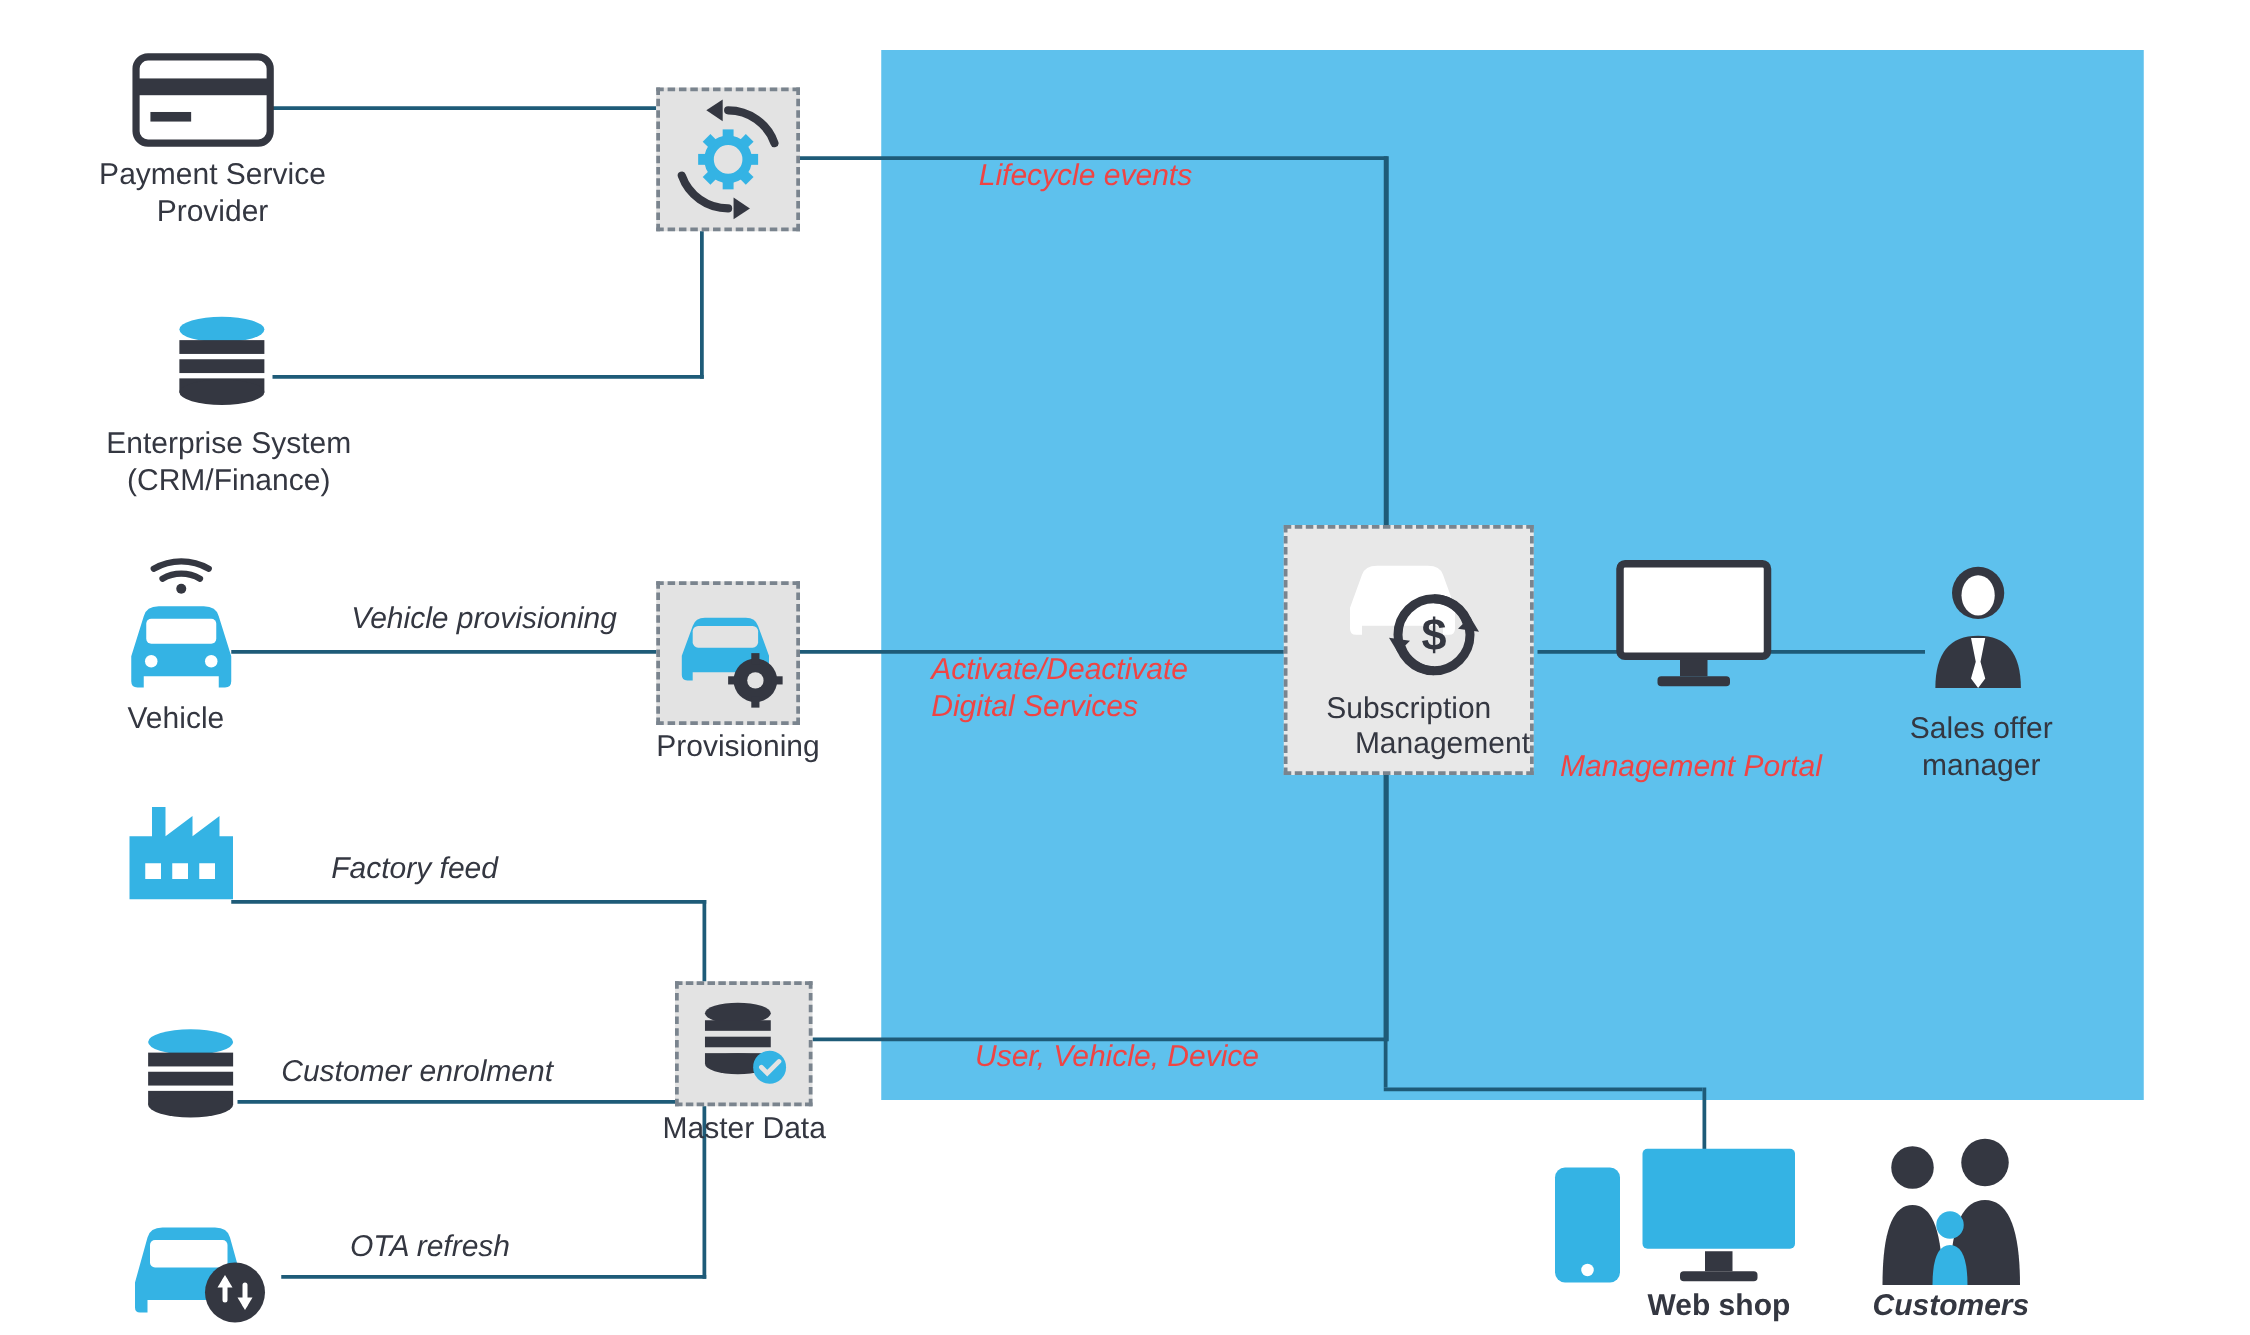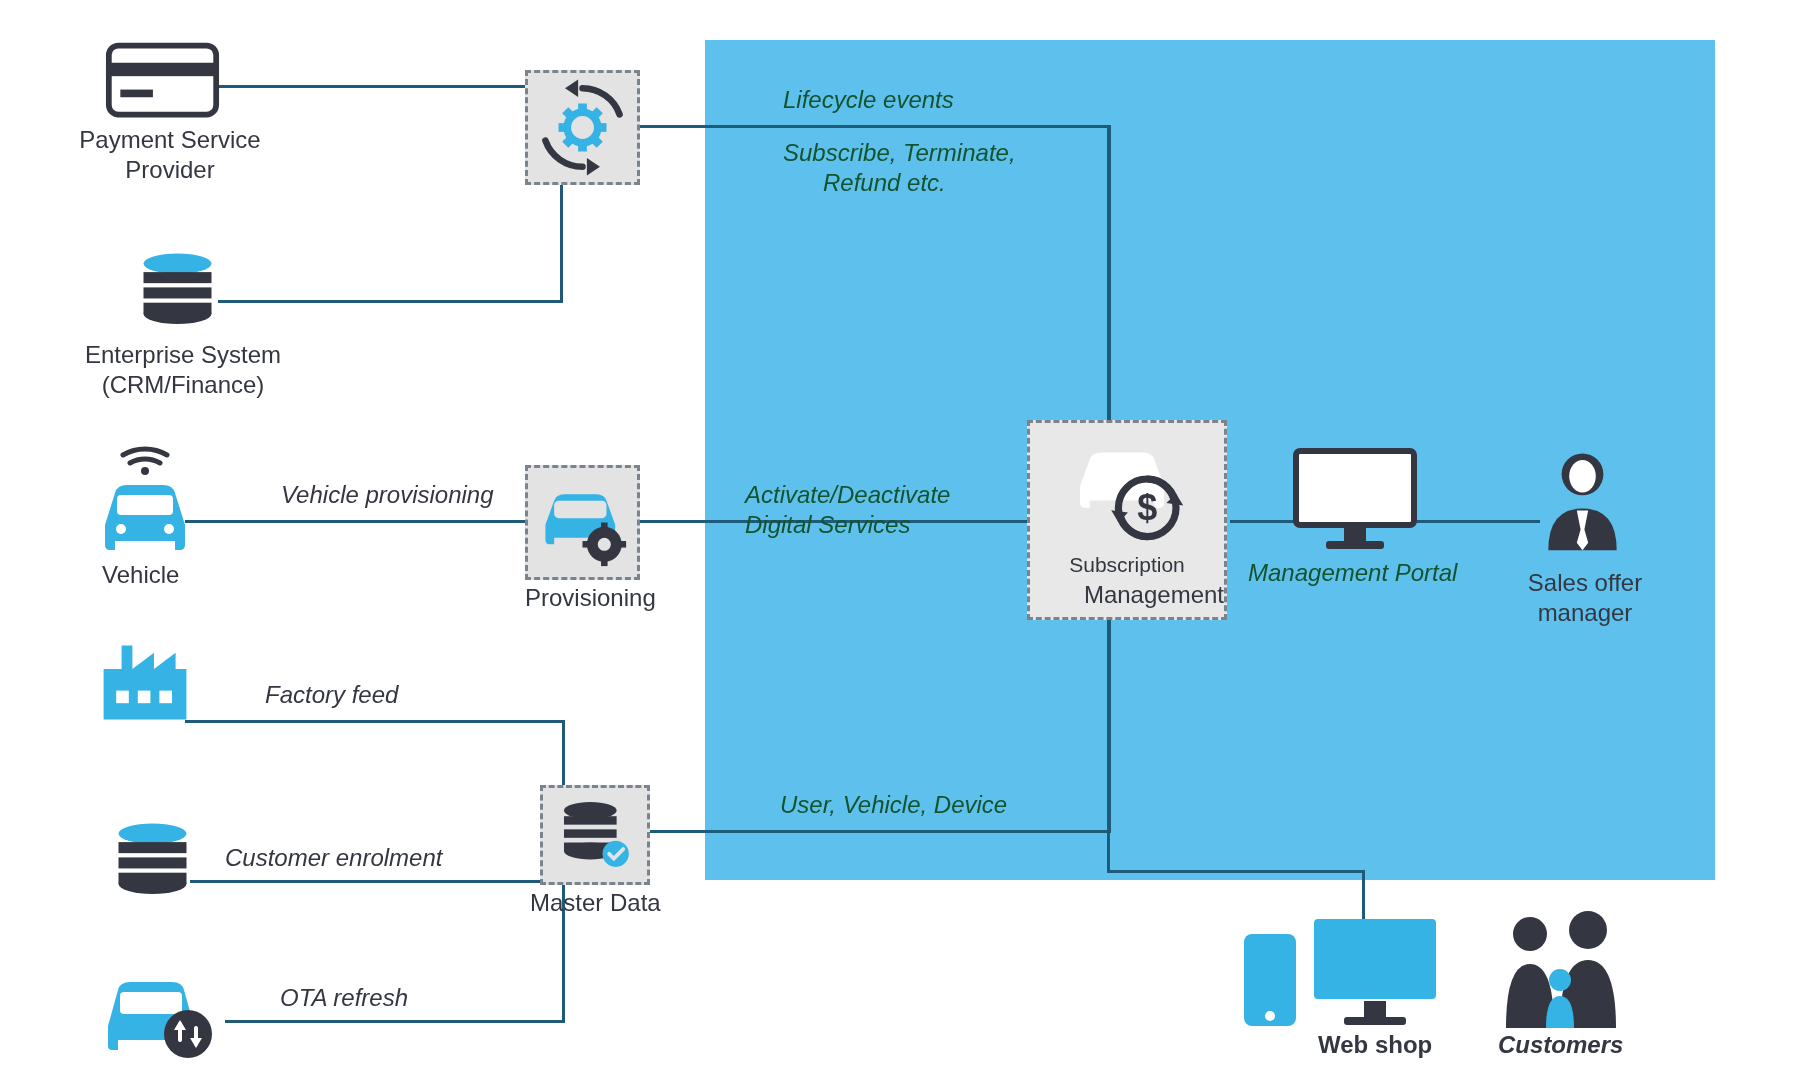--- a/index.html
+++ b/index.html
@@ -30,21 +30,22 @@
     font-size: 24px;
     line-height: 1.25;
     color: #343741;
     font-style: italic;
     white-space: nowrap;
   }
   .lbl-plain {
     font-style: normal;
   }
   .lbl-reg {
-    color: #14532d;
+    color: #ef4444;
+    margin-top: 41px;
   }
   .center {
     text-align: center;
   }
   .dashed-box {
     position: absolute;
     border: 3px dashed #7a848e;
     background: #e3e3e3;
     box-sizing: border-box;
   }
@@ -147,21 +148,21 @@
   <div class="dashed-box" style="left:1027px; top:420px; width:200px; height:200px; background:#e8e8e8;">
     <svg viewBox="0 0 100 100" style="position:absolute; left:18px; top:8px; width:160px; height:120px;">
       <path d="M10 46 L18 24 Q20 18 28 18 L62 18 Q70 18 72 24 L80 46 L80 60 Q80 64 76 64 L72 64 L72 58 L18 58 L18 64 L14 64 Q10 64 10 60 Z" fill="#ffffff"></path>
       <circle cx="66" cy="64" r="24" fill="none" stroke="#343741" stroke-width="6"></circle>
       <path d="M66 40 a24 24 0 0 1 22 16" fill="none" stroke="#343741" stroke-width="6"></path>
       <polygon points="90,52 96,62 82,60" fill="#343741"></polygon>
       <path d="M66 88 a24 24 0 0 1 -22 -16" fill="none" stroke="#343741" stroke-width="6"></path>
       <polygon points="42,76 36,66 50,68" fill="#343741"></polygon>
       <text x="66" y="74" font-size="30" font-weight="bold" text-anchor="middle" fill="#343741">$</text>
     </svg>
-    <div style="position:absolute; left:0; right:0; top:130px; text-align:center; font-size:21px; white-space:nowrap;">Subscription</div>
+    <div style="position:absolute; left:0; right:0; top:130px; text-align:center; font-size:24px; white-space:nowrap;">Subscription</div>
     <div style="position:absolute; left:0; right:0; top:158px; text-align:right; font-size:24px; white-space:nowrap;">Management</div>
   </div>
 
   <div class="ico" style="left:105px; top:40px; width:115px; height:80px;">
     <svg viewBox="0 0 120 80" width="100%" height="100%">
       <rect x="4" y="4" width="112" height="72" rx="10" fill="none" stroke="#343741" stroke-width="6"></rect>
       <rect x="4" y="22" width="112" height="14" fill="#343741"></rect>
       <rect x="16" y="50" width="34" height="8" fill="#343741"></rect>
     </svg>
   </div>
@@ -270,24 +271,20 @@
       <circle cx="98" cy="20" r="19" fill="#343741"></circle>
       <path d="M70 118 Q70 50 98 50 Q126 50 126 118 Z" fill="#343741"></path>
       <circle cx="70" cy="70" r="11" fill="#34b3e4"></circle>
       <path d="M56 118 Q56 86 70 86 Q84 86 84 118 Z" fill="#34b3e4"></path>
     </svg>
   </div>
   <div class="lbl" style="left:1498px; top:1030px; font-weight:600;">Customers</div>
 
 
   <div class="lbl lbl-reg" style="left:783px; top:85px;">Lifecycle events</div>
-  <div class="lbl lbl-reg" style="left:783px; top:138px;">
-    <span>Subscribe, Terminate,</span><br>
-    <span style="display:inline-block; padding-left:40px;">Refund etc.</span>
-  </div>
 
   <div class="lbl" style="left:265px; top:480px;margin-left:16px;">Vehicle provisioning</div>
 
   <div class="lbl lbl-reg" style="left:745px; top:480px;">
     <span>Activate/Deactivate</span><br>
     <span>Digital Services</span>
   </div>
 
   <div class="lbl" style="left:265px; top:680px;">Factory feed</div>
   <div class="lbl" style="left:225px; top:843px;">Customer enrolment</div>

